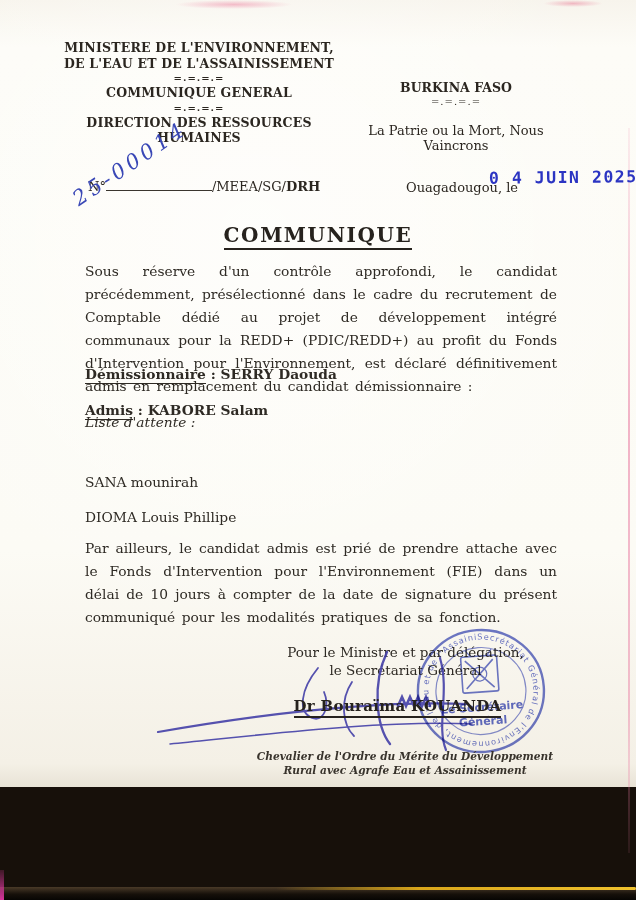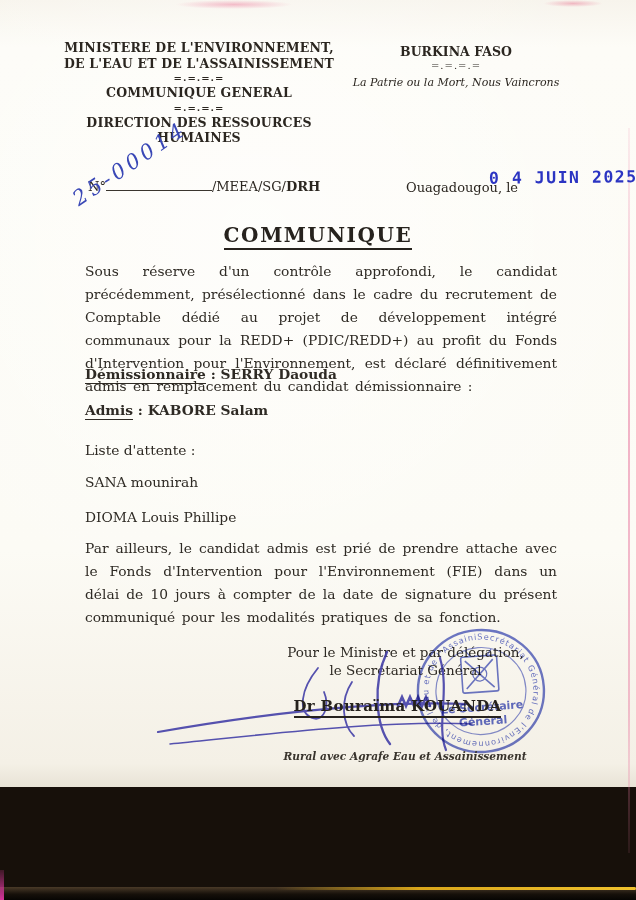--- a/index.html
+++ b/index.html
@@ -29,22 +29,22 @@
     background:linear-gradient(90deg, rgba(230,180,30,0) 0%, #d9a61b 40%, #f0c22e 100%);
     border-radius:2px; }
   .pink-sliver { position:absolute; left:0; bottom:0; width:4px; height:30px;
     background:linear-gradient(180deg, rgba(225,58,157,.2), #d5359b); }
 
   
   .hdr-left { position:absolute; left:60px; top:40px; width:278px; text-align:center;
     font-weight:bold; font-size:12.5px; line-height:15.5px; letter-spacing:.2px; color:#2b2620; }
   .hdr-left .sep, .hdr-right .sep { font-size:10px; letter-spacing:1px; line-height:14px; }
   .hdr-right { position:absolute; left:352px; top:44px; width:208px; text-align:center; color:#2b2620; }
-  .hdr-right .country { font-weight:bold; font-size:12.5px; line-height:15px; }
-  .hdr-right .motto { font-style:italic; font-size:11px; line-height:15px; margin-top:2px; }
+  .hdr-right .country { font-weight:bold; font-size:12.5px; line-height:15px;margin-top:36px; }
+  .hdr-right .motto { font-size:13px; line-height:15px; margin-top:14px; }
 
   
   .ref-line { position:absolute; left:88px; top:178px; font-size:13px; color:#2b2620; }
   .ref-blank { display:inline-block; width:106px; border-bottom:1.4px solid #3a352e; height:13px; vertical-align:baseline; }
   .ref-bold { font-weight:bold; }
   .hand-number { position:absolute; left:74px; top:178px; width:150px;
     transform:rotate(-34deg); transform-origin:18px 16px;
     font-family:"DejaVu Serif","Liberation Serif",serif; font-style:italic;
     font-size:21px; letter-spacing:4px; color:#3947b6; white-space:nowrap; }
   .dateline { position:absolute; left:390px; top:180px; font-size:13px; color:#2b2620;margin-left:16px; }
@@ -61,21 +61,21 @@
   
   .para { position:absolute; left:85px; width:472px; text-align:justify;
     font-size:13.8px; line-height:23px; color:#2e2a24; word-spacing:2px; }
   .p1 { top:260px; }
   .p2 { top:537px; }
   .line { position:absolute; left:85px; font-size:13.8px; color:#2e2a24; }
   .lab-u { font-weight:bold; border-bottom:1.6px solid #2e2a24; padding-bottom:1px; }
   .bold { font-weight:bold; }
   .l-resign { top:366px; }
   .l-admis  { top:402px; }
-  .l-wait   { top:442px; }
+  .l-wait   { top:414px;font-style:italic; }
   .l-w1     { top:474px; }
   .l-w2     { top:509px; }
 
   
   .sig-lines { position:absolute; left:248px; top:644px; width:315px; text-align:center;
     font-size:13.5px; line-height:17.5px; color:#2e2a24; }
   .signer-name { position:absolute; left:270px; top:696px; width:255px; text-align:center; }
   .signer-name span { font-weight:bold; font-size:15px; color:#26221d;
     border-bottom:2px solid #26221d; padding-bottom:1px; letter-spacing:.3px; }
   .signer-title { position:absolute; left:240px; top:750px; width:330px; text-align:center;
@@ -167,20 +167,21 @@
       <path d="M 60,30 l -5,-6 M 76,30 l 5,-6" stroke-width="1.2"></path>
     </g>
     <text x="68" y="85" text-anchor="middle" font-size="11" font-weight="bold" fill="#4553c0" opacity=".92" font-family="DejaVu Sans, Liberation Sans, sans-serif">Le Secrétaire</text>
     <text x="68" y="99" text-anchor="middle" font-size="11" font-weight="bold" fill="#4553c0" opacity=".92" font-family="DejaVu Sans, Liberation Sans, sans-serif">Général</text>
   </svg>
 
   <div class="signer-name">
     <span>Dr Bouraïma KOUANDA</span>
   </div>
   <div class="signer-title">
+    <div>Chevalier de l'Ordre du Mérite du Développement</div>
     <div>Rural avec Agrafe Eau et Assainissement</div>
   </div>
 
 </div>
 
 <div class="table-band"></div>
 <div class="gold-line"></div>
 <div class="pink-sliver"></div>
 
 </body></html>

